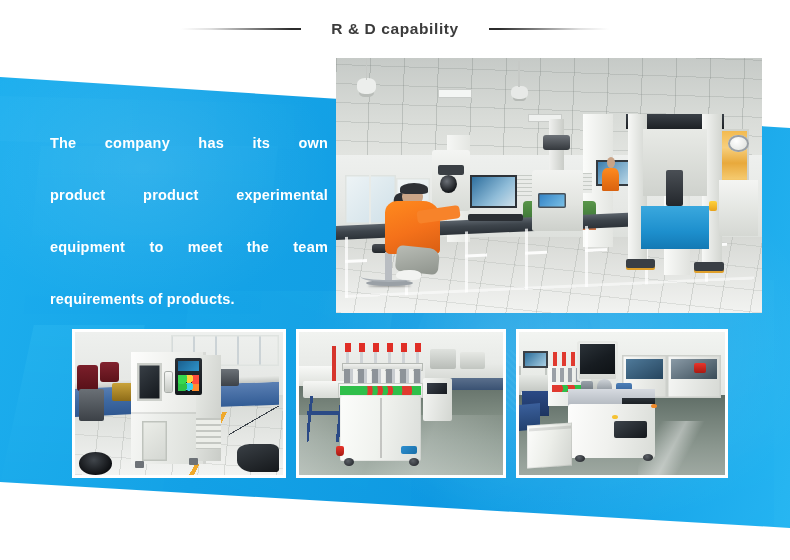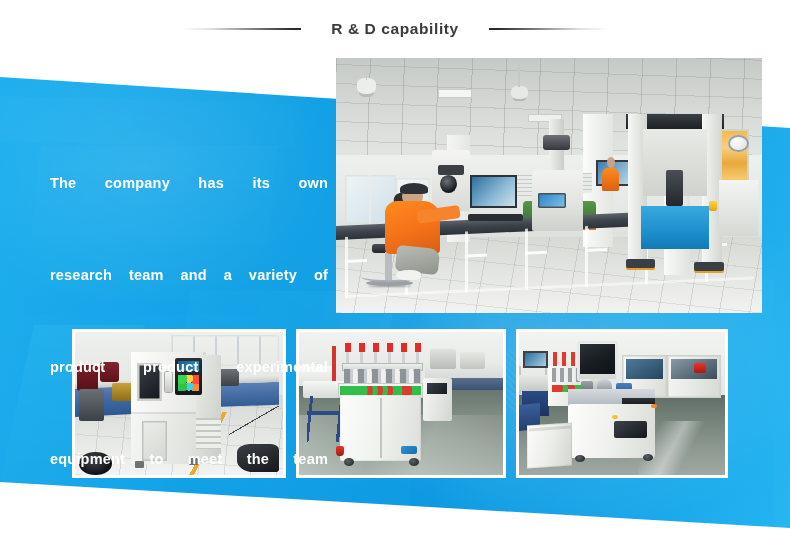--- a/index.html
+++ b/index.html
@@ -41,21 +41,21 @@
                background:repeating-linear-gradient(45deg, rgba(255,255,255,.5) 0 2px, rgba(255,255,255,0) 2px 5px); }
   .ghost .g6 { left:0;   top:18%; width:46%; height:8%;  transform:skewY(1.6deg);
                background:linear-gradient(90deg, rgba(255,255,255,.22), rgba(255,255,255,0)); }
   .ghost .g7 { left:4%;  top:26%; width:30%; height:30%; transform:skewX(-6deg);
                background:linear-gradient(180deg, rgba(255,255,255,.18), rgba(0,60,110,.10)); }
 
   
   .blurb { position:absolute; left:50px; top:130px; width:278px; z-index:30;
            color:#ffffff; font-size:14.5px; font-weight:bold; line-height:26px;
            text-align:justify; text-justify:inter-word; letter-spacing:.2px; }
-  .blurb > span { display:block;margin-top:40px; }
+  .blurb > span { display:block; }
   .blurb .justified { text-align:justify; }
   .blurb .justified::after { content:""; display:inline-block; width:100%; }
 
   
   .photo { position:absolute; overflow:hidden; background:#cfd6da; z-index:25; }
   .photo.framed { border:3px solid #ffffff; }
   .ph-main  { left:336px; top:58px;  width:426px; height:255px; }
   .ph-b1    { left:72px;  top:329px; width:214px; height:149px; }
   .ph-b2    { left:296px; top:329px; width:210px; height:149px; }
   .ph-b3    { left:516px; top:329px; width:212px; height:149px; }
@@ -426,23 +426,23 @@
         <i class="g3"></i>
         <i class="g4"></i>
       <i class="g5"></i>
         <i class="g6"></i>
         <i class="g7"></i>
     </div>
   </div>
 
   <div class="blurb">
     <span class="justified">The company has its own</span>
-    <span class="justified">research team and a variety of</span>
     <span class="justified">product product experimental</span>
     <span class="justified">equipment to meet the team</span>
+    <span>requirements of products.</span>
   </div>
 
   <div class="photo ph-main">
     <div class="scene">
       <div class="o m-ceiling"></div>
       <div class="o m-wall"></div>
       <div class="o m-floor"></div>
       <div class="o m-light1"></div>
       <div class="o m-light2"></div>
       <div class="o m-ac1"></div>

